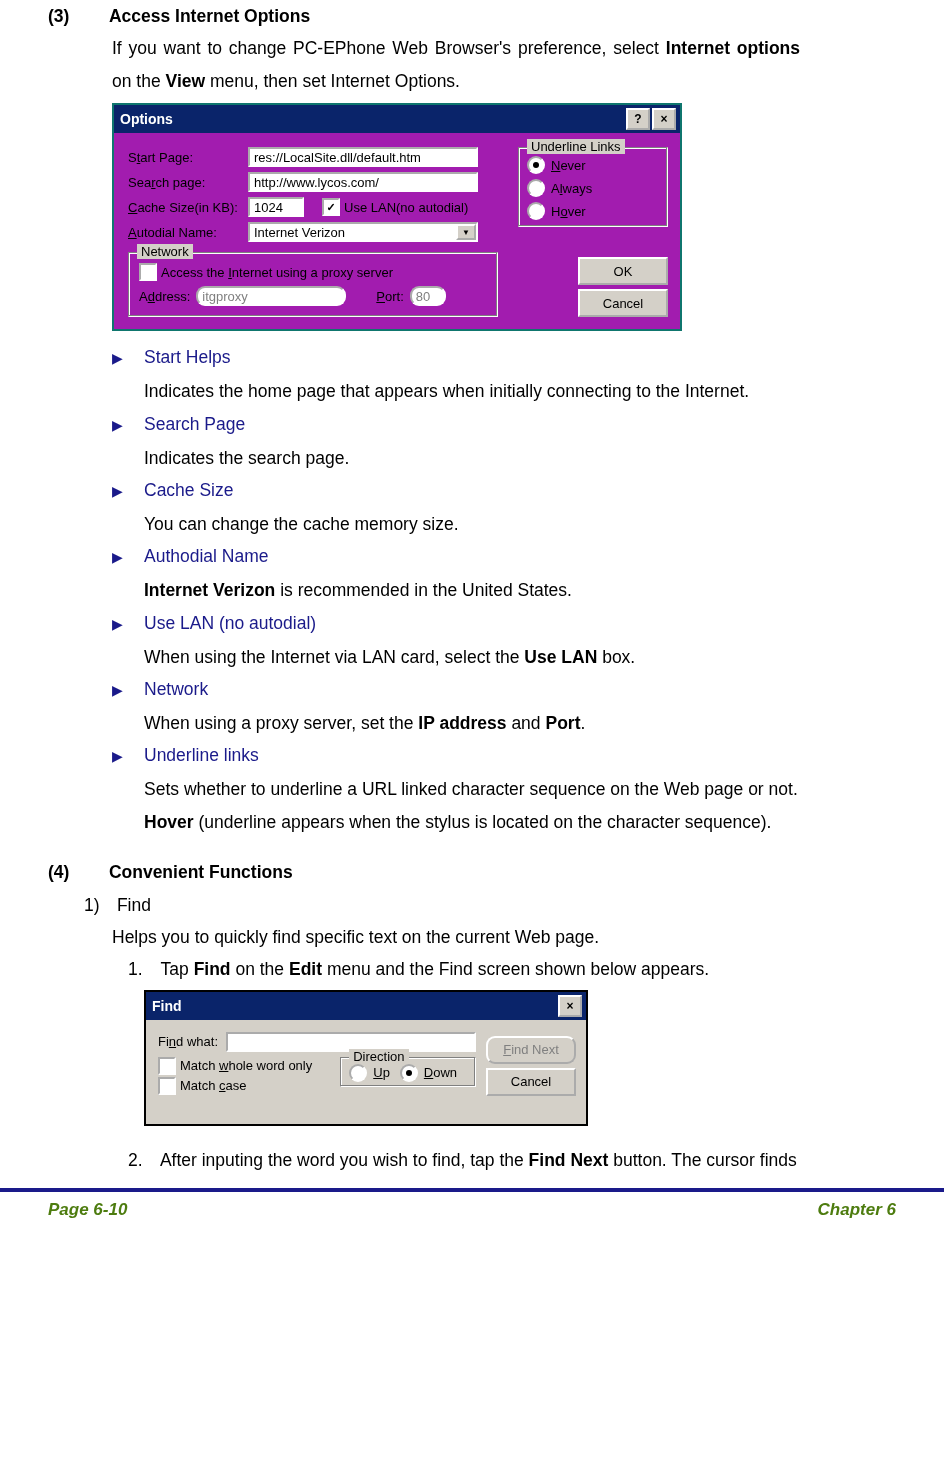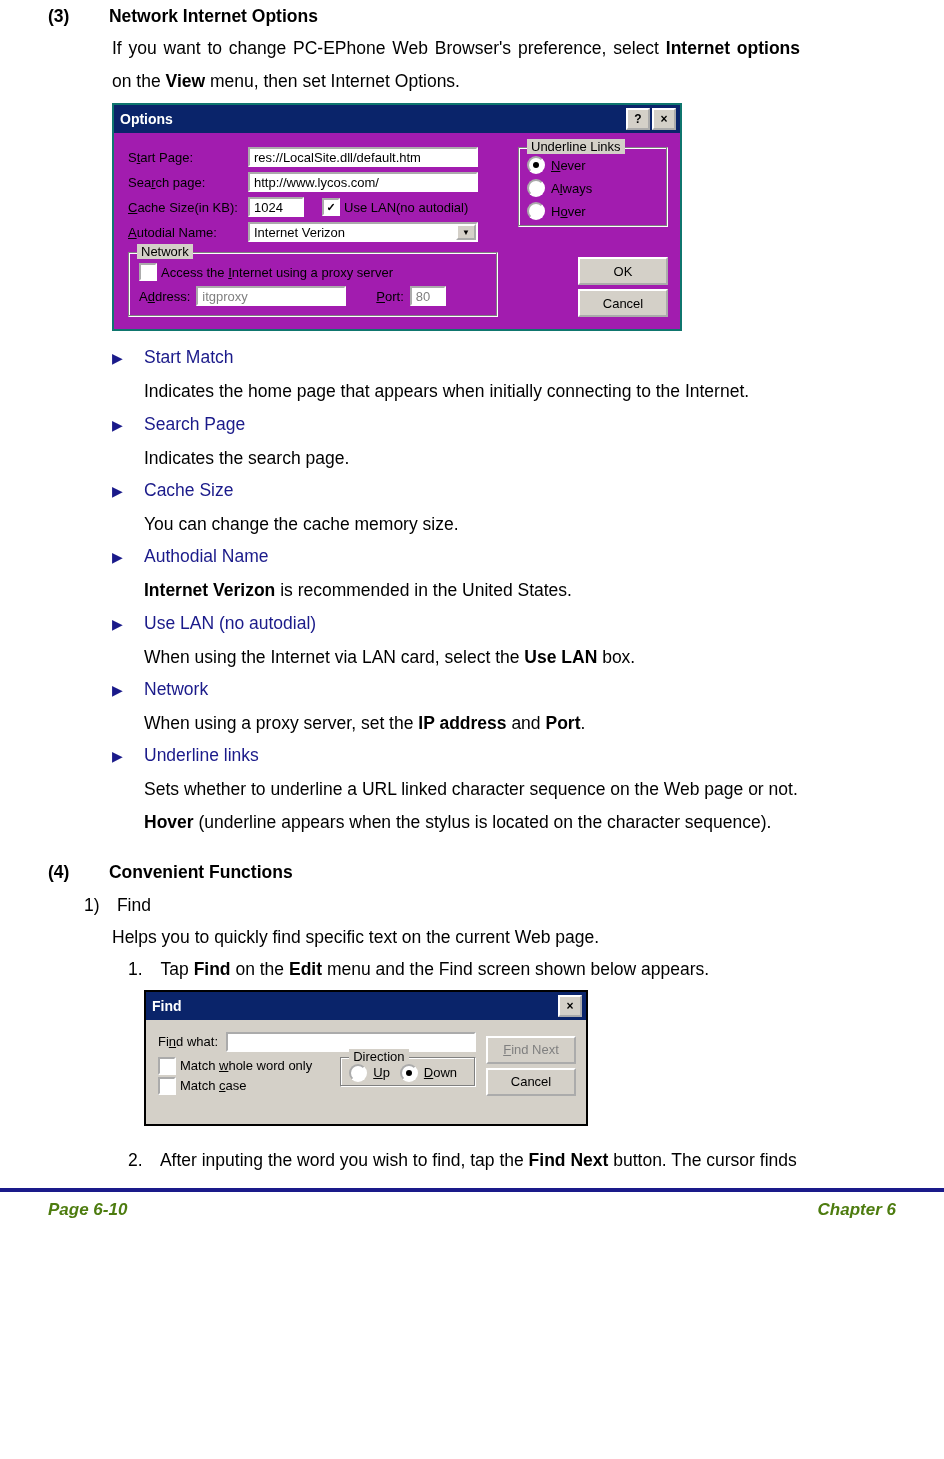--- a/index.html
+++ b/index.html
@@ -148,21 +148,21 @@
   }
   .radio .dot { width: 6px; height:6px; border-radius:50%; background:#000; }
   .btn {
     width: 86px; height: 24px;
     border: 2px outset #fff;
     background: #d4d0c8;
     display: flex; align-items:center; justify-content:center;
     font-size: 13px;
     margin-top: 4px;
   }
-  .disabled-text { color: #808080; }
+  .disabled-text { color: #808080; border-radius: 9px; }
   .under { text-decoration: underline; }
 
   
   .dlg-find {
     margin-left: 96px;
     width: 440px;
     border: 2px solid #000;
     background: #d4d0c8;
     font-family: Tahoma, Arial, sans-serif;
     font-size: 13px;
@@ -187,21 +187,21 @@
   b { font-weight: bold; }
   .sub-num { display:inline-block; width:28px; }
 </style>
 </head>
 <body>
 
 <div class="page">
 
   <div>
     <span class="section-num" style="width:56px">(3)</span>
-    <span class="section-title">Network Internet Options</span>
+    <span class="section-title">Access Internet Options</span>
   </div>
   <div class="body-indent just">
     <span>If you want to change PC-EPhone Web Browser's preference, select </span><b>Internet options</b><span> on the </span><b>View</b><span> menu, then set Internet Options.</span>
   </div>
 
   <div class="dlg-options">
     <div class="titlebar">
       <span>Options</span>
       <span class="spacer"></span>
       <span class="tbtn">?</span>
@@ -268,21 +268,21 @@
         </div>
         <div style="flex:1"></div>
         <div style="display:flex; flex-direction:column; align-items:flex-end">
           <div class="btn">OK</div>
           <div class="btn">Cancel</div>
         </div>
       </div>
     </div>
   </div>
 
-  <div class="bullet-item"><span class="bullet-tri">▶</span><span class="bullet-label">Start Match</span></div>
+  <div class="bullet-item"><span class="bullet-tri">▶</span><span class="bullet-label">Start Helps</span></div>
   <div class="bullet-desc">Indicates the home page that appears when initially connecting to the Internet.</div>
 
   <div class="bullet-item"><span class="bullet-tri">▶</span><span class="bullet-label">Search Page</span></div>
   <div class="bullet-desc">Indicates the search page.</div>
 
   <div class="bullet-item"><span class="bullet-tri">▶</span><span class="bullet-label">Cache Size</span></div>
   <div class="bullet-desc">You can change the cache memory size.</div>
 
   <div class="bullet-item"><span class="bullet-tri">▶</span><span class="bullet-label">Authodial Name</span></div>
   <div class="bullet-desc"><b>Internet Verizon</b><span> is recommended in the United States.</span></div>

